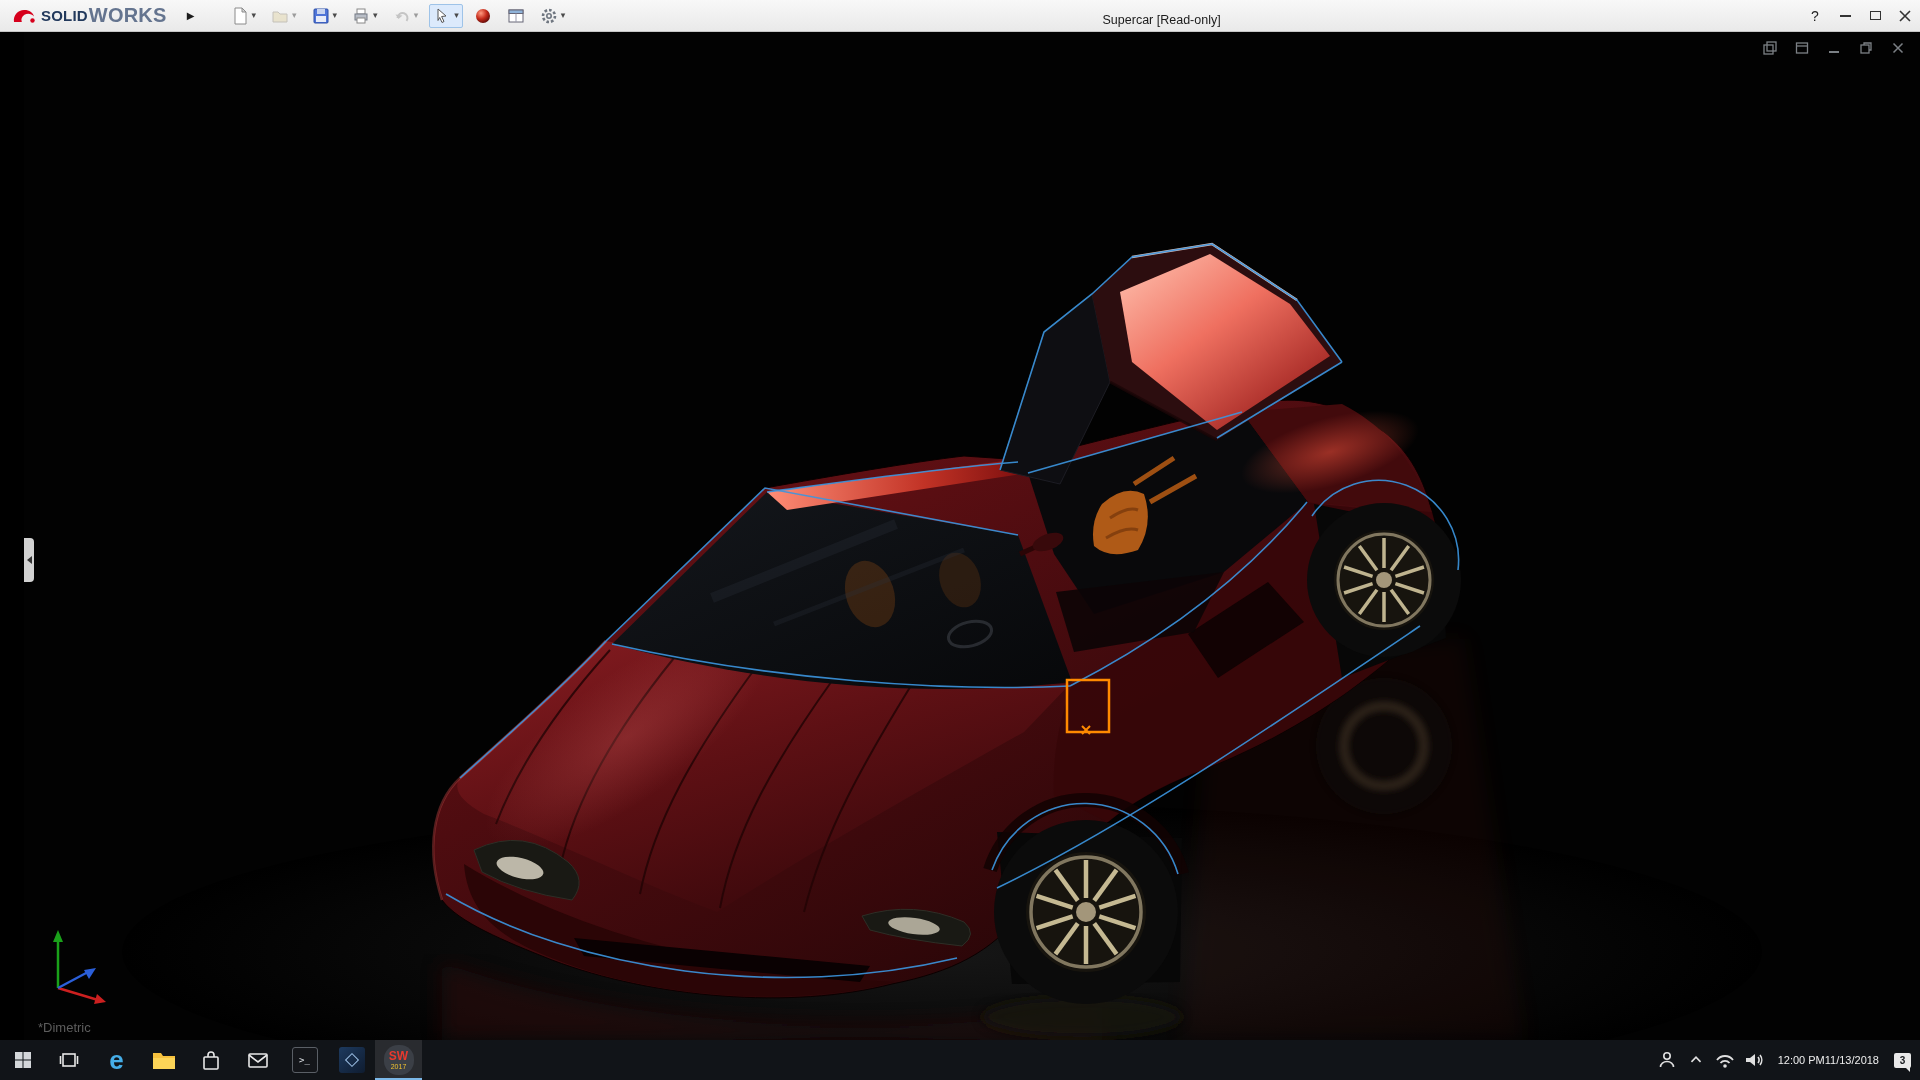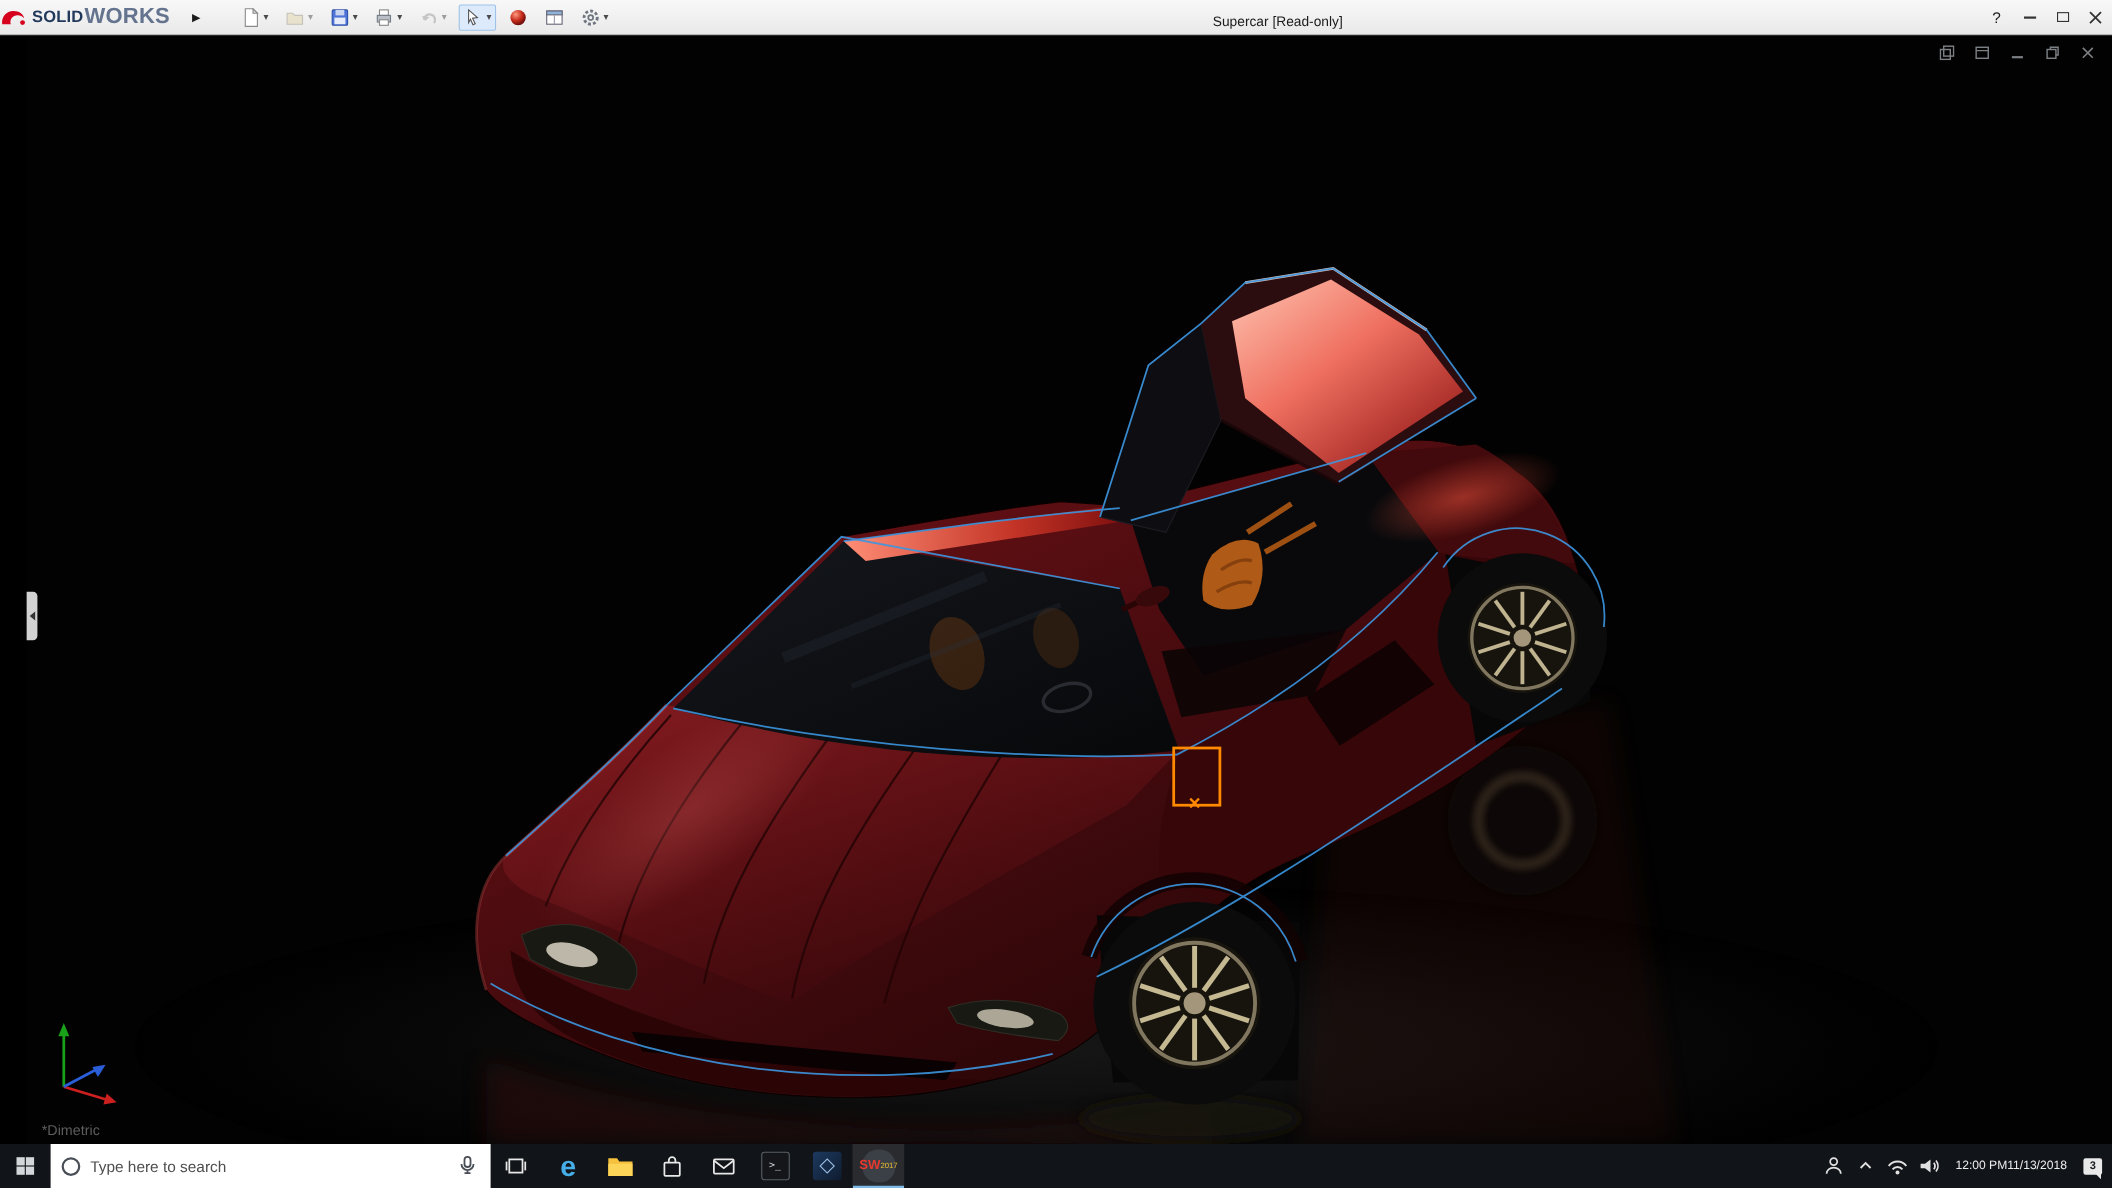--- a/index.html
+++ b/index.html
@@ -4,21 +4,21 @@
 <style>
   * { margin:0; padding:0; box-sizing:border-box; }
   html,body { width:1920px; height:1080px; overflow:hidden; background:#000;
     font-family:"Liberation Sans", sans-serif; user-select:none; }
   button { background:none; border:none; padding:0; font-family:inherit; cursor:default; }
 
   .screen { width:1920px; height:1080px; display:flex; flex-direction:column; }
 
   
   .titlebar { height:32px; flex:0 0 32px; background:linear-gradient(#f8f8f8,#e9e9e9);
-    border-bottom:1px solid #c6c6c6; display:flex; align-items:center; padding-left:0; position:relative; z-index:5; }
+    border-bottom:1px solid #c6c6c6; display:flex; align-items:center; padding-left:12px; position:relative; z-index:5; }
   .brand { display:flex; align-items:center; gap:5px; }
   .brand-solid { font-weight:bold; font-size:15px; color:#22395c; letter-spacing:.2px; }
   .brand-works { font-weight:bold; font-size:20px; color:#64748f; letter-spacing:.2px; margin-left:-4px; }
   .flyout { margin-left:16px; font-size:10px; color:#1c1c1c; width:16px; }
   .toolbar { display:flex; align-items:center; gap:7px; margin-left:28px; }
   .tb-group { display:flex; align-items:center; gap:3px; padding:2px 3px; border:1px solid transparent; border-radius:2px; }
   .tb-group.active { background:#dceafc; border-color:#9ec3e8; }
   .tb-group.disabled { opacity:.5; }
   .ticon { width:18px; height:18px; display:block; }
   .tb-caret { font-size:9px; color:#4a4a4a; line-height:1; }
@@ -49,21 +49,21 @@
   .search-input { flex:1; border:0; outline:0; font-size:14px; color:#222; background:transparent; font-family:inherit; }
   .search-input::placeholder { color:#4e4e4e; }
   .tb-app { width:47px; display:flex; align-items:center; justify-content:center; position:relative; }
   .tb-app.active { background:rgba(255,255,255,.10); box-shadow:inset 0 -2px 0 #7cb8e8; }
   .edge-e { font-size:26px; font-weight:bold; color:#45aee8; line-height:1; }
   .console-box { width:26px; height:26px; background:#14161a; border:1px solid #5a5f66; border-radius:3px;
     color:#dfe3e8; font-size:9px; font-family:"DejaVu Sans Mono", monospace; display:flex; align-items:center; justify-content:center; }
   .blueapp { width:26px; height:26px; background:linear-gradient(135deg,#1d3a5f,#0f1c30); border-radius:3px;
     display:flex; align-items:center; justify-content:center; }
   .blueapp-glyph { width:10px; height:10px; border:1.5px solid #9fc2e8; transform:rotate(45deg); }
-  .sw-ico { width:30px; height:30px; background:#3b3f46; border-radius:14px; display:flex; flex-direction:row;
+  .sw-ico { width:30px; height:30px; background:#3b3f46; border-radius:14px; display:flex; flex-direction:column;
     align-items:center; justify-content:center; }
   .sw-l { color:#e8392e; font-weight:bold; font-size:12px; line-height:1.1; }
   .sw-y { color:#f0c030; font-size:7px; line-height:1; }
   .tray { margin-left:auto; display:flex; align-items:center; gap:2px; padding-right:4px; }
   .tray button { width:27px; height:40px; display:flex; align-items:center; justify-content:center; position:relative; }
   .clock { width:auto !important; padding:0 8px; font-size:11px; line-height:1.35;
     text-align:center; color:#ededed; }
   .ac-ico { width:17px; height:15px; background:#e9e9e9; border-radius:2px; position:relative;
     display:flex; align-items:center; justify-content:center; }
   .ac-ico:after { content:""; position:absolute; right:1px; bottom:-4px; border-left:5px solid transparent;
@@ -416,28 +416,20 @@
       <svg width="22" height="22" viewBox="0 0 22 22">
         <g fill="#d4d7da">
           <rect x="3" y="3" width="7.5" height="7.5"></rect>
             <rect x="11.5" y="3" width="7.5" height="7.5"></rect>
           <rect x="3" y="11.5" width="7.5" height="7.5"></rect>
             <rect x="11.5" y="11.5" width="7.5" height="7.5"></rect>
         </g>
       </svg>
     </button>
 
-    <div class="tb-search">
-      <span class="cortana-ring"></span>
-      <input class="search-input" placeholder="Type here to search" style="">
-      <svg width="22" height="22" viewBox="0 0 24 24">
-        <rect x="9" y="3" width="6" height="10" rx="3" fill="none" stroke="#4a4f57" stroke-width="1.8"></rect>
-        <path d="M6,10 a6,6 0 0 0 12,0 M12,16 v3 M9,19 h6" fill="none" stroke="#4a4f57" stroke-width="1.8"></path>
-      </svg>
-    </div>
 
     <button class="tb-app">
       <svg width="22" height="22" viewBox="0 0 22 22">
         <rect x="4" y="5" width="12" height="12" fill="none" stroke="#e8e8e8" stroke-width="1.6"></rect>
         <path d="M18.5,7 v8" stroke="#e8e8e8" stroke-width="1.6"></path>
         <path d="M1.5,7 v8" stroke="#e8e8e8" stroke-width="1.6"></path>
       </svg>
     </button>
 
     <button class="tb-app">

